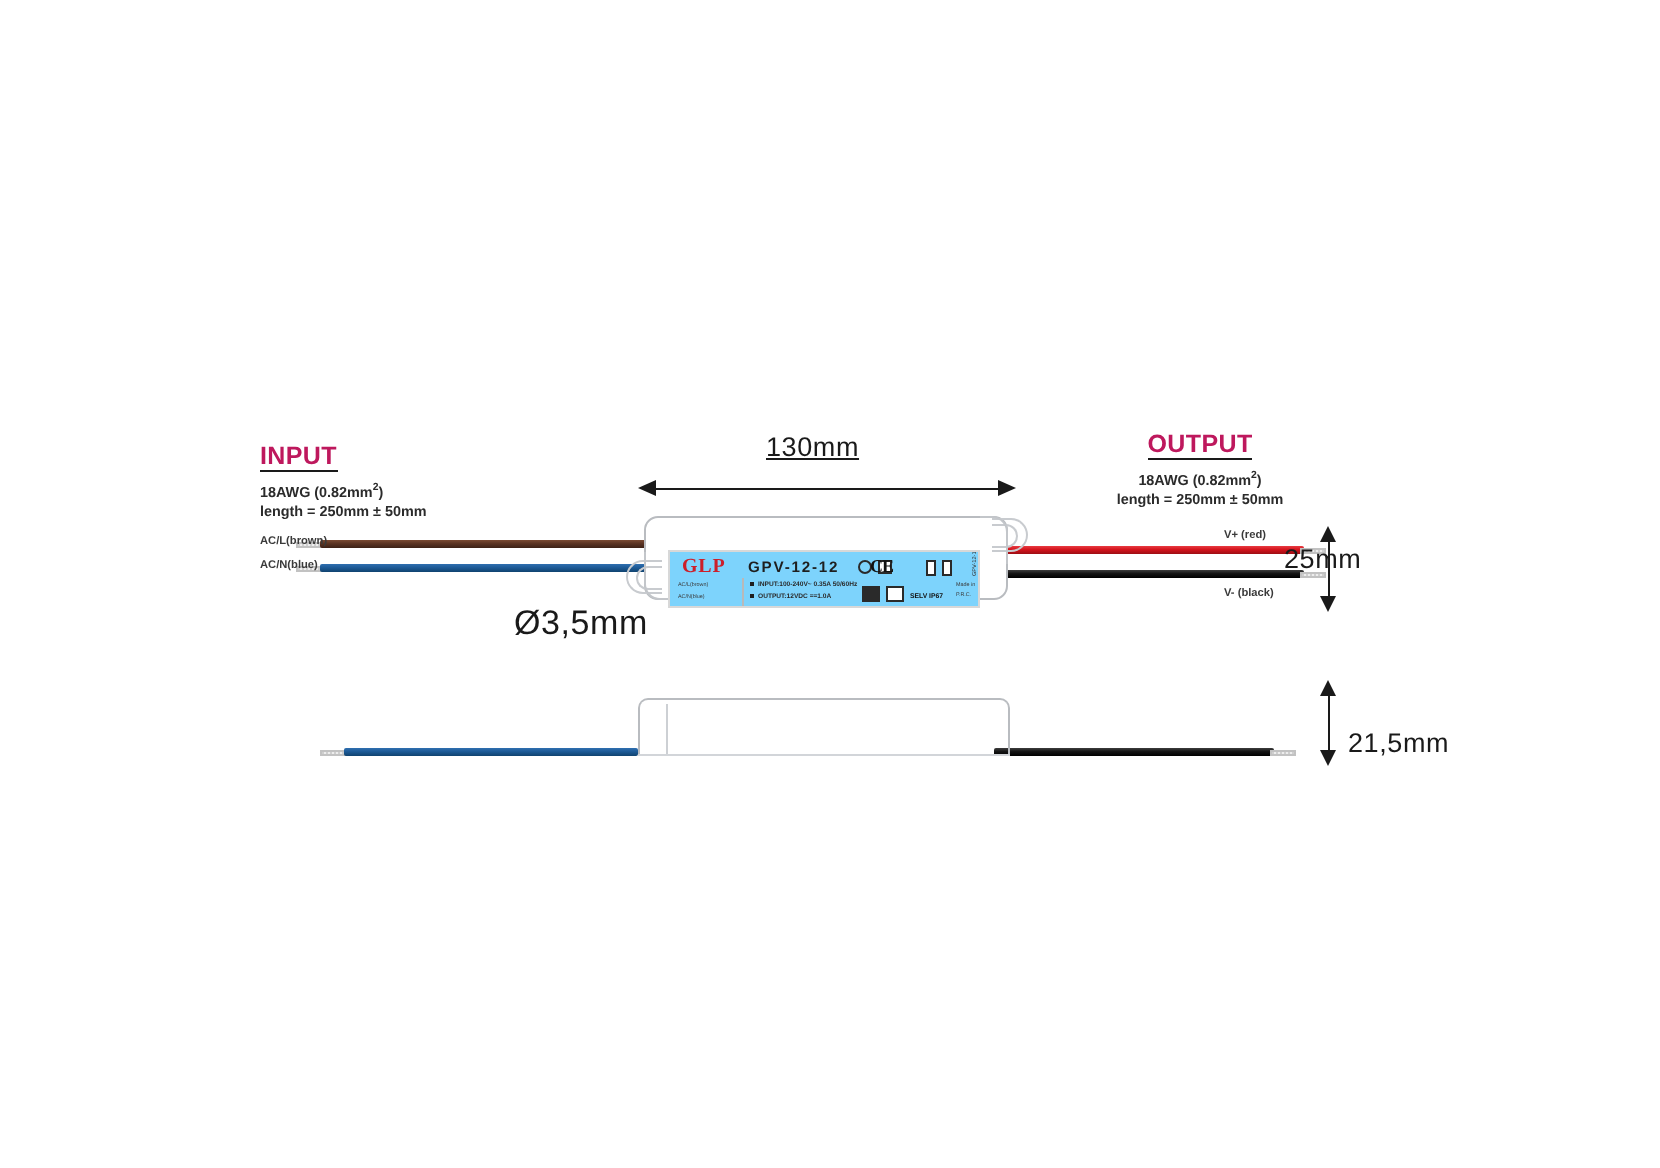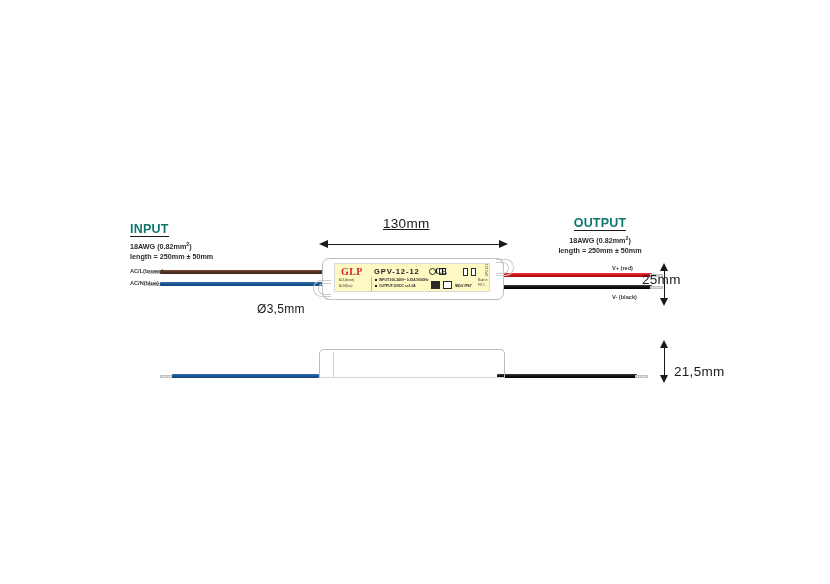--- a/index.html
+++ b/index.html
@@ -20,21 +20,21 @@
     left: 0; top: 0;
     width: 830px; height: 584px;
   }
   .abs { position: absolute; }
 
   
   .hdr-title {
     font-size: 12.5px;
     font-weight: 700;
     letter-spacing: .2px;
-    color: #0f766e;
+    color: #be185d;
     border-bottom: 1.4px solid #1a1a1a;
     display: inline-block;
     padding-bottom: 0px;
     line-height: 13px;
   }
   .hdr-sub {
     font-size: 7.2px;
     font-weight: 700;
     color: #2b2b2b;
     line-height: 9.5px;
@@ -57,21 +57,21 @@
     white-space: nowrap;
     text-decoration: underline;
   }
   .dim-text-side {
     font-size: 13.5px;
     color: #1a1a1a;
     letter-spacing: .3px;
     white-space: nowrap;
   }
   .dia-text {
-    font-size: 12px;
+    font-size: 17px;
     color: #1a1a1a;
     letter-spacing: .3px;
     white-space: nowrap;
   }
 
   
   .wire {
     position: absolute;
     height: 4px;
     border-radius: 1px;
@@ -107,24 +107,25 @@
   .grommet-arc {
     position: absolute;
     border: 1.1px solid #c8cbcf;
     box-sizing: border-box;
     background: transparent;
   }
 
   
   .sticker {
     position: absolute;
-    background: #fef9c3;
+    background: #7dd3fc;
     border: .6px solid #d8d8d8;
     box-sizing: border-box;
     overflow: hidden;
+    margin-top: 12px;
   }
   .glp-logo {
     position: absolute;
     font-family: "Liberation Serif", serif;
     font-weight: 700;
     font-size: 10px;
     color: #cc1f2a;
     letter-spacing: .4px;
     line-height: 10px;
     white-space: nowrap;

